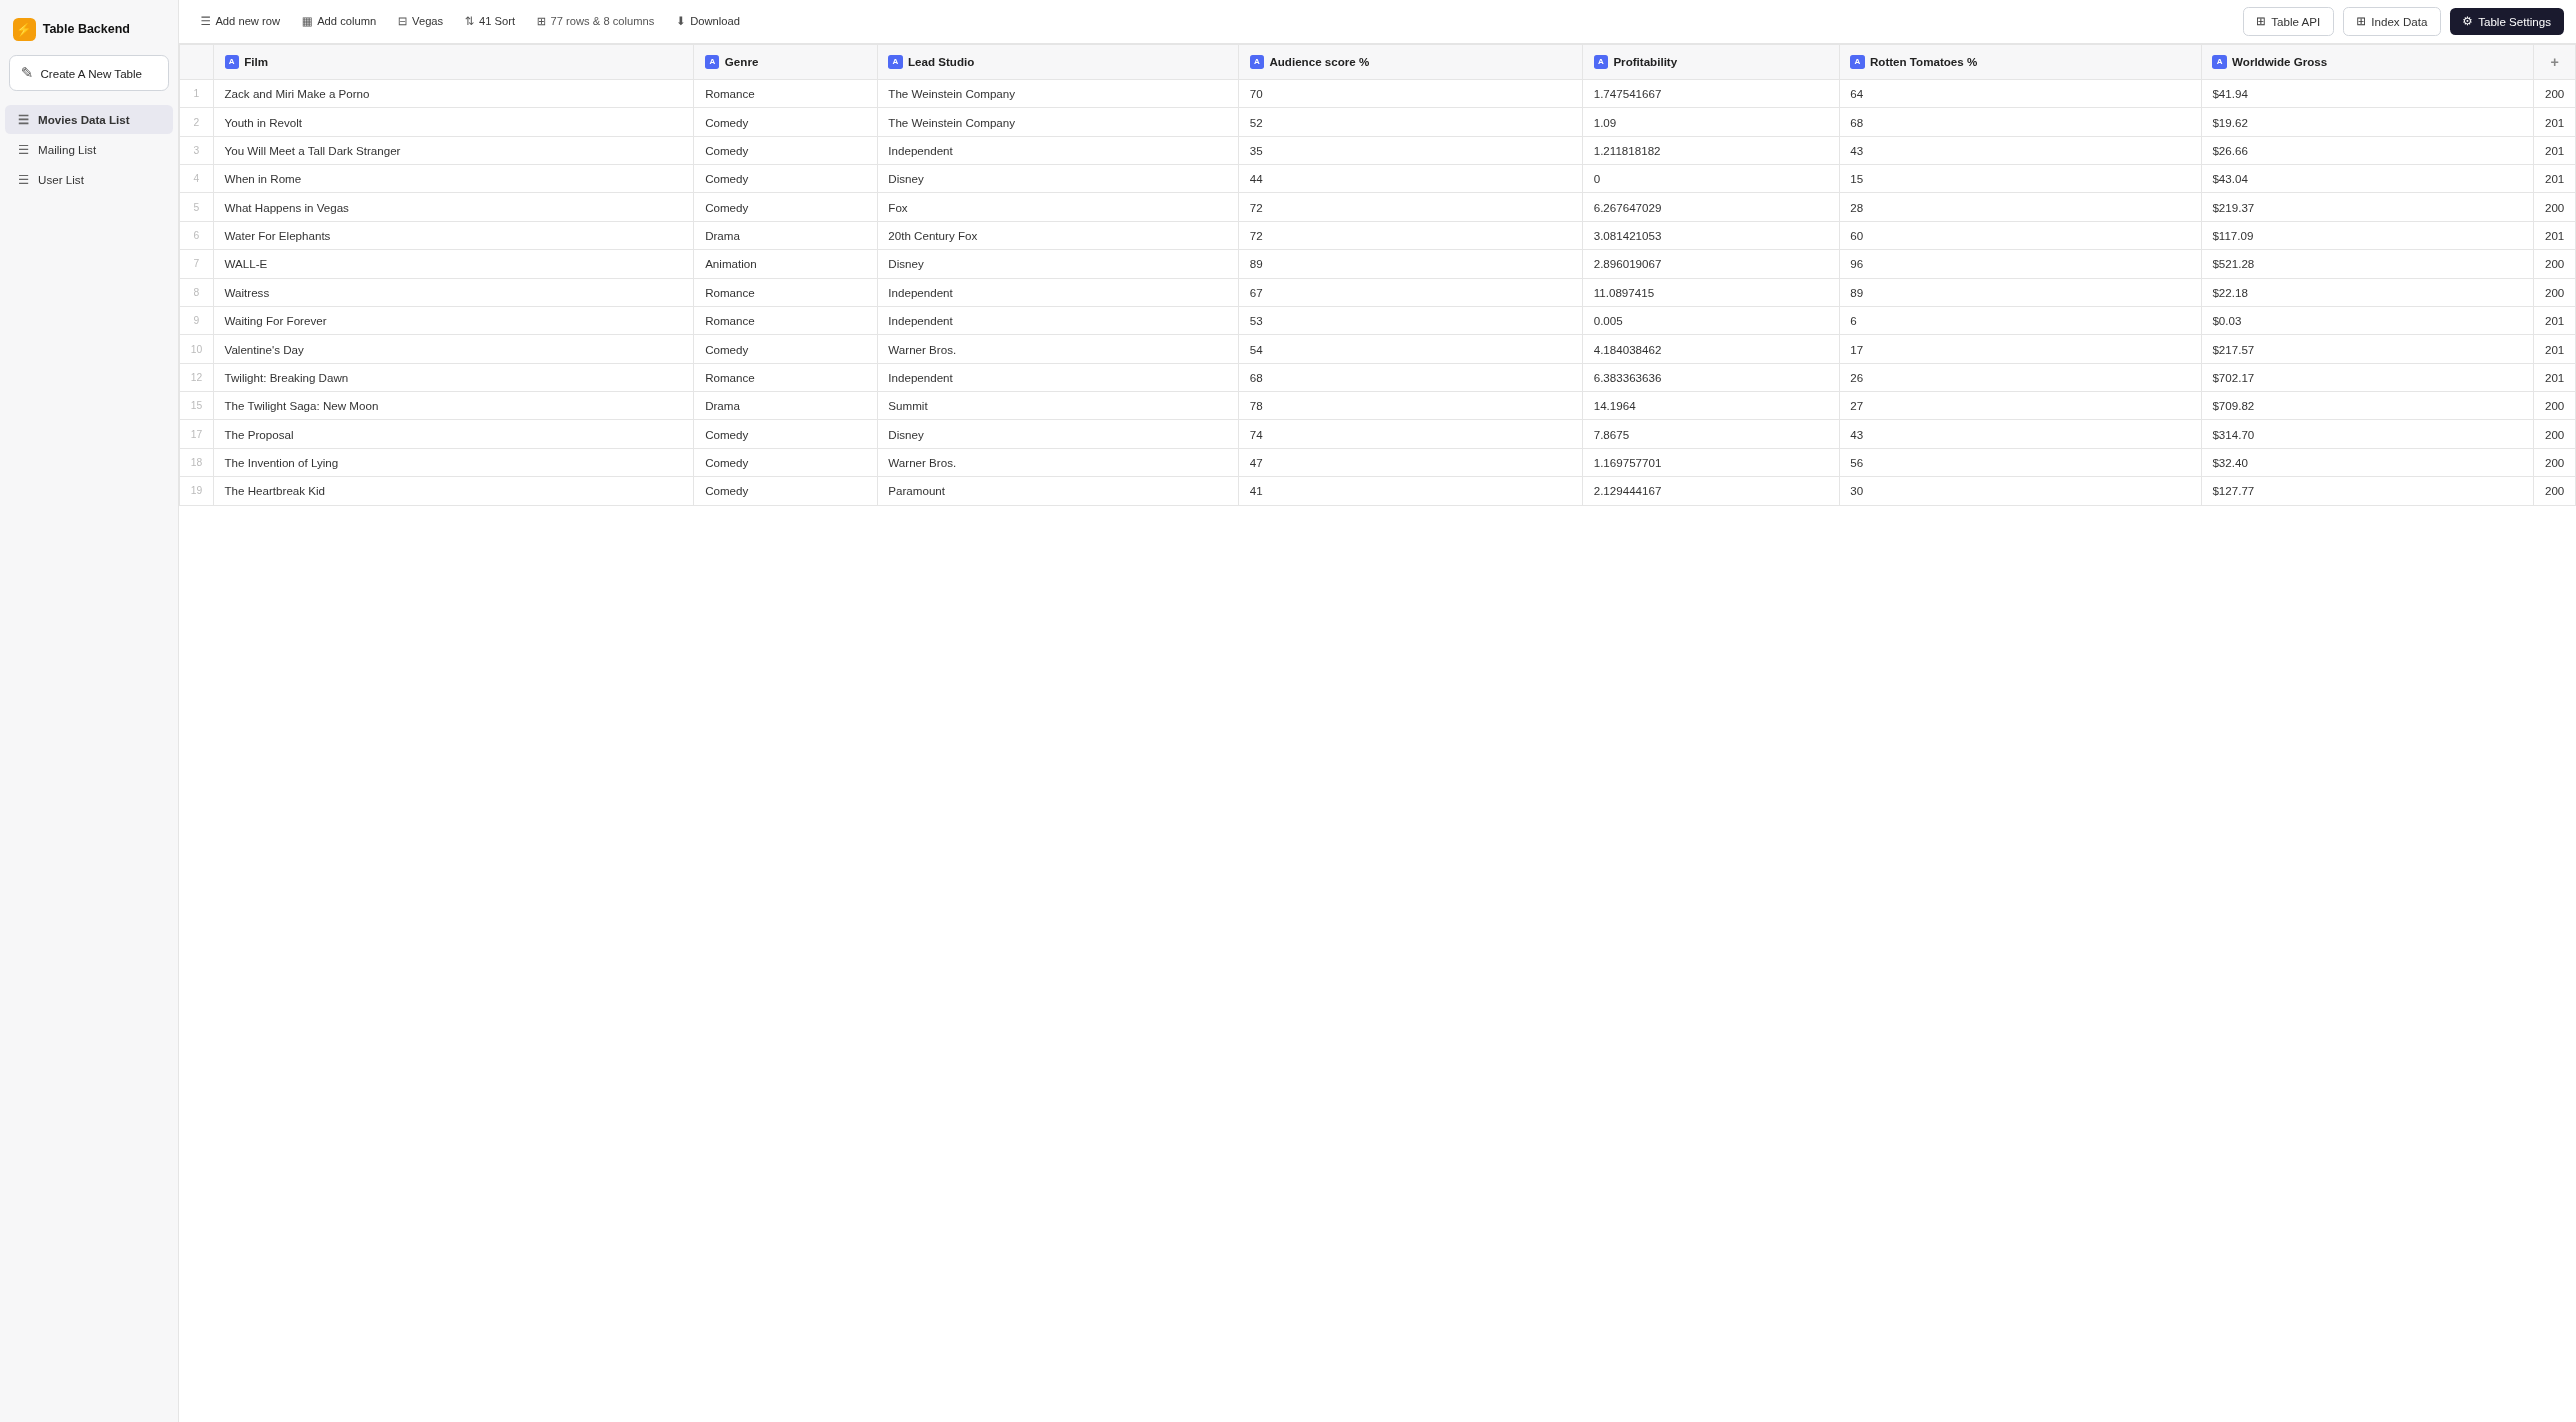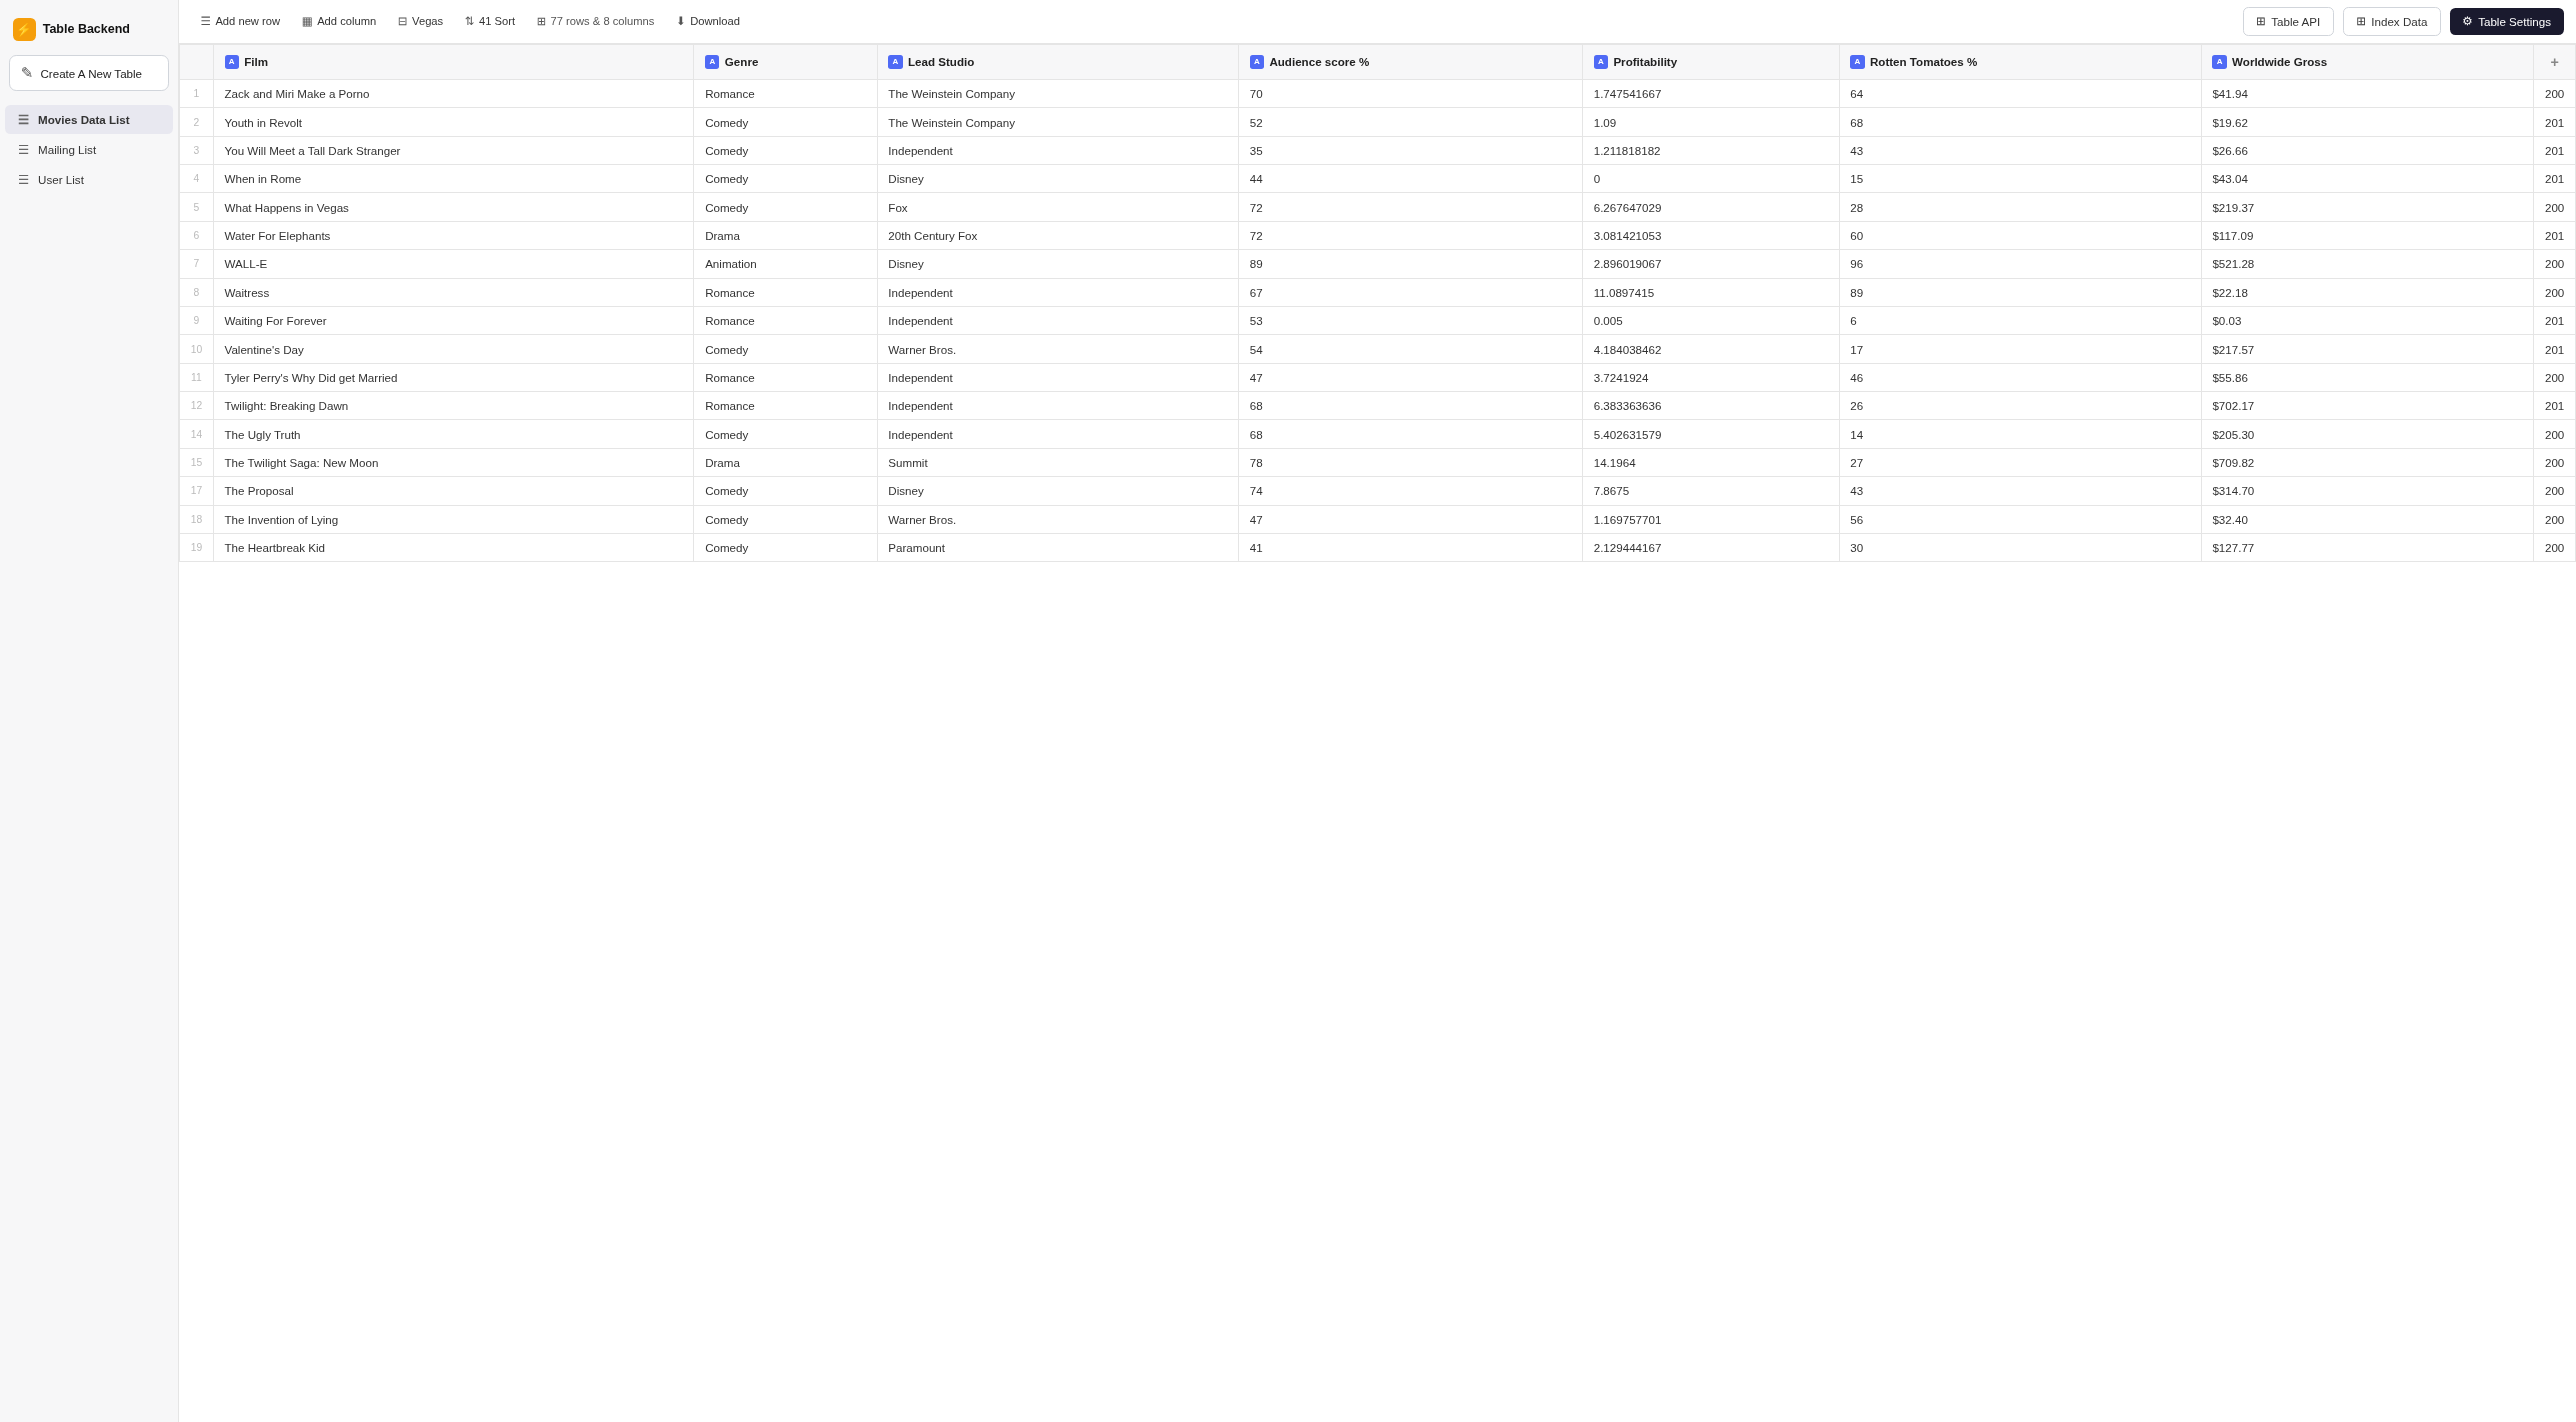--- a/index.html
+++ b/index.html
@@ -404,53 +404,31 @@
             <td>Valentine's Day</td>
             <td>Comedy</td>
             <td>Warner Bros.</td>
             <td>54</td>
             <td>4.184038462</td>
             <td>17</td>
             <td>$217.57</td>
             <td>201</td>
           </tr>
           <tr>
-            <td class="row-num-cell">11</td>
-            <td>Tyler Perry's Why Did get Married</td>
-            <td>Romance</td>
-            <td>Independent</td>
-            <td>47</td>
-            <td>3.7241924</td>
-            <td>46</td>
-            <td>$55.86</td>
-            <td>200</td>
-          </tr>
-          <tr>
             <td class="row-num-cell">12</td>
             <td>Twilight: Breaking Dawn</td>
             <td>Romance</td>
             <td>Independent</td>
             <td>68</td>
             <td>6.383363636</td>
             <td>26</td>
             <td>$702.17</td>
             <td>201</td>
           </tr>
           <tr>
-            <td class="row-num-cell">14</td>
-            <td>The Ugly Truth</td>
-            <td>Comedy</td>
-            <td>Independent</td>
-            <td>68</td>
-            <td>5.402631579</td>
-            <td>14</td>
-            <td>$205.30</td>
-            <td>200</td>
-          </tr>
-          <tr>
             <td class="row-num-cell">15</td>
             <td>The Twilight Saga: New Moon</td>
             <td>Drama</td>
             <td>Summit</td>
             <td>78</td>
             <td>14.1964</td>
             <td>27</td>
             <td>$709.82</td>
             <td>200</td>
           </tr>

